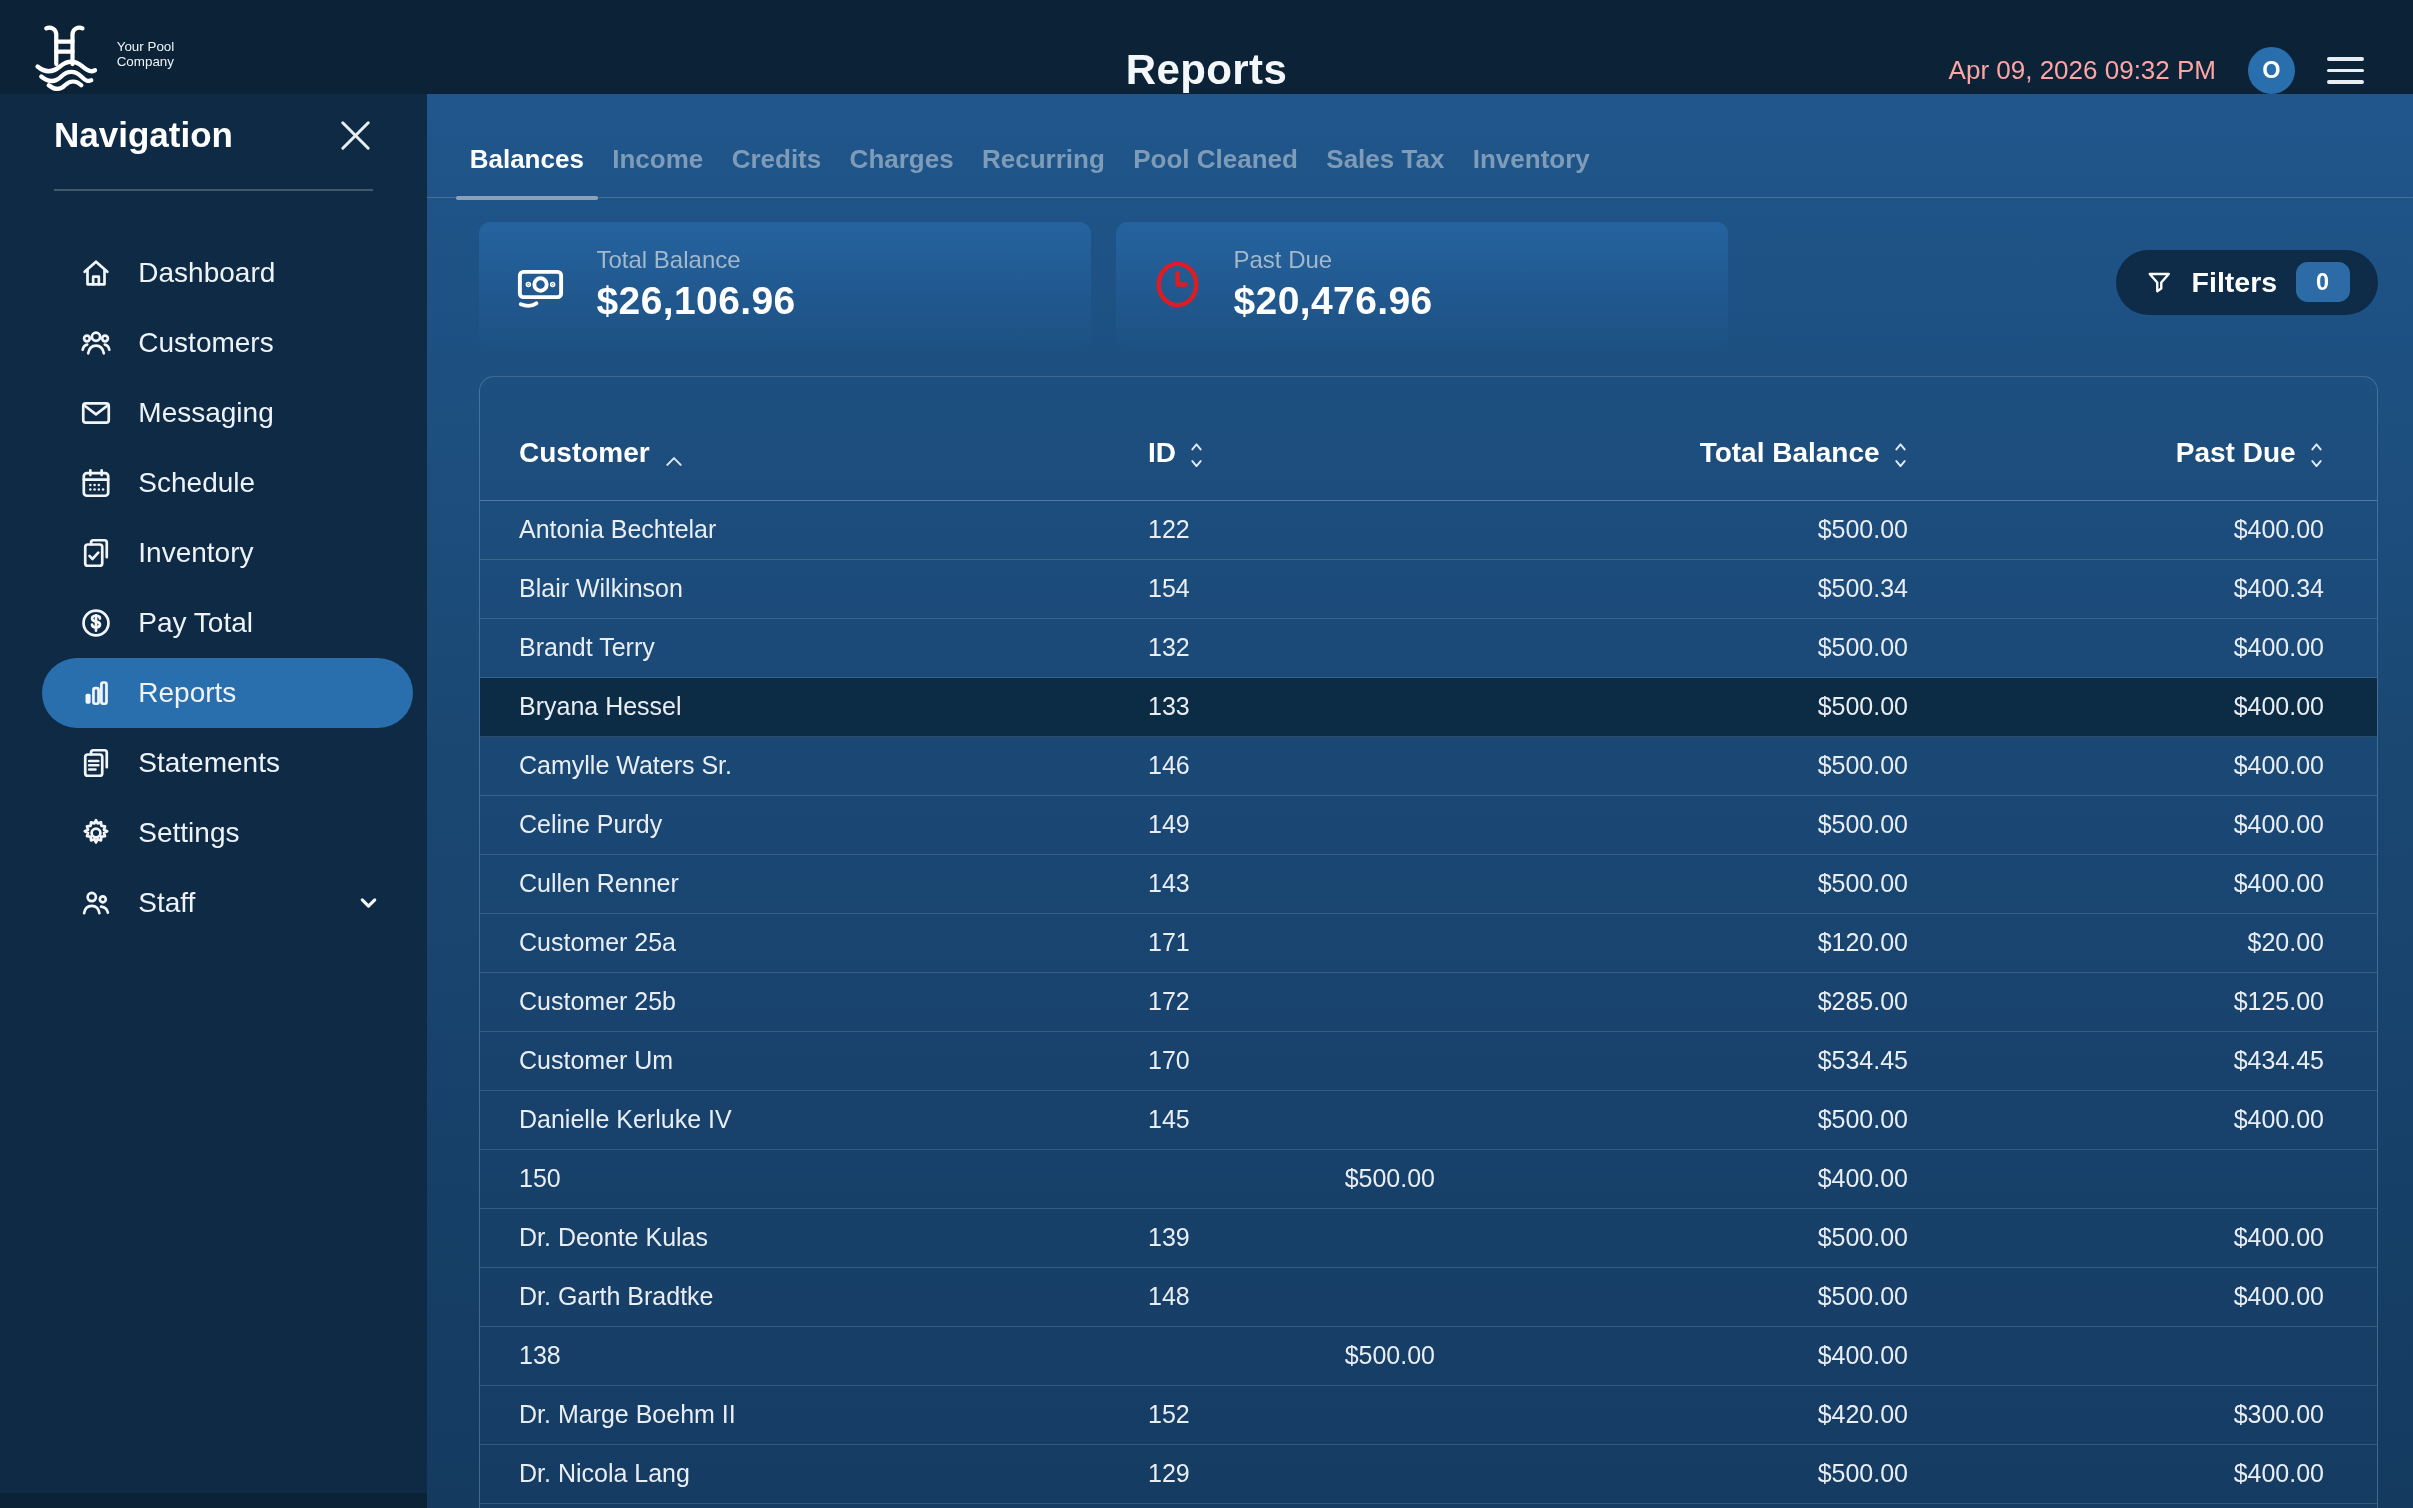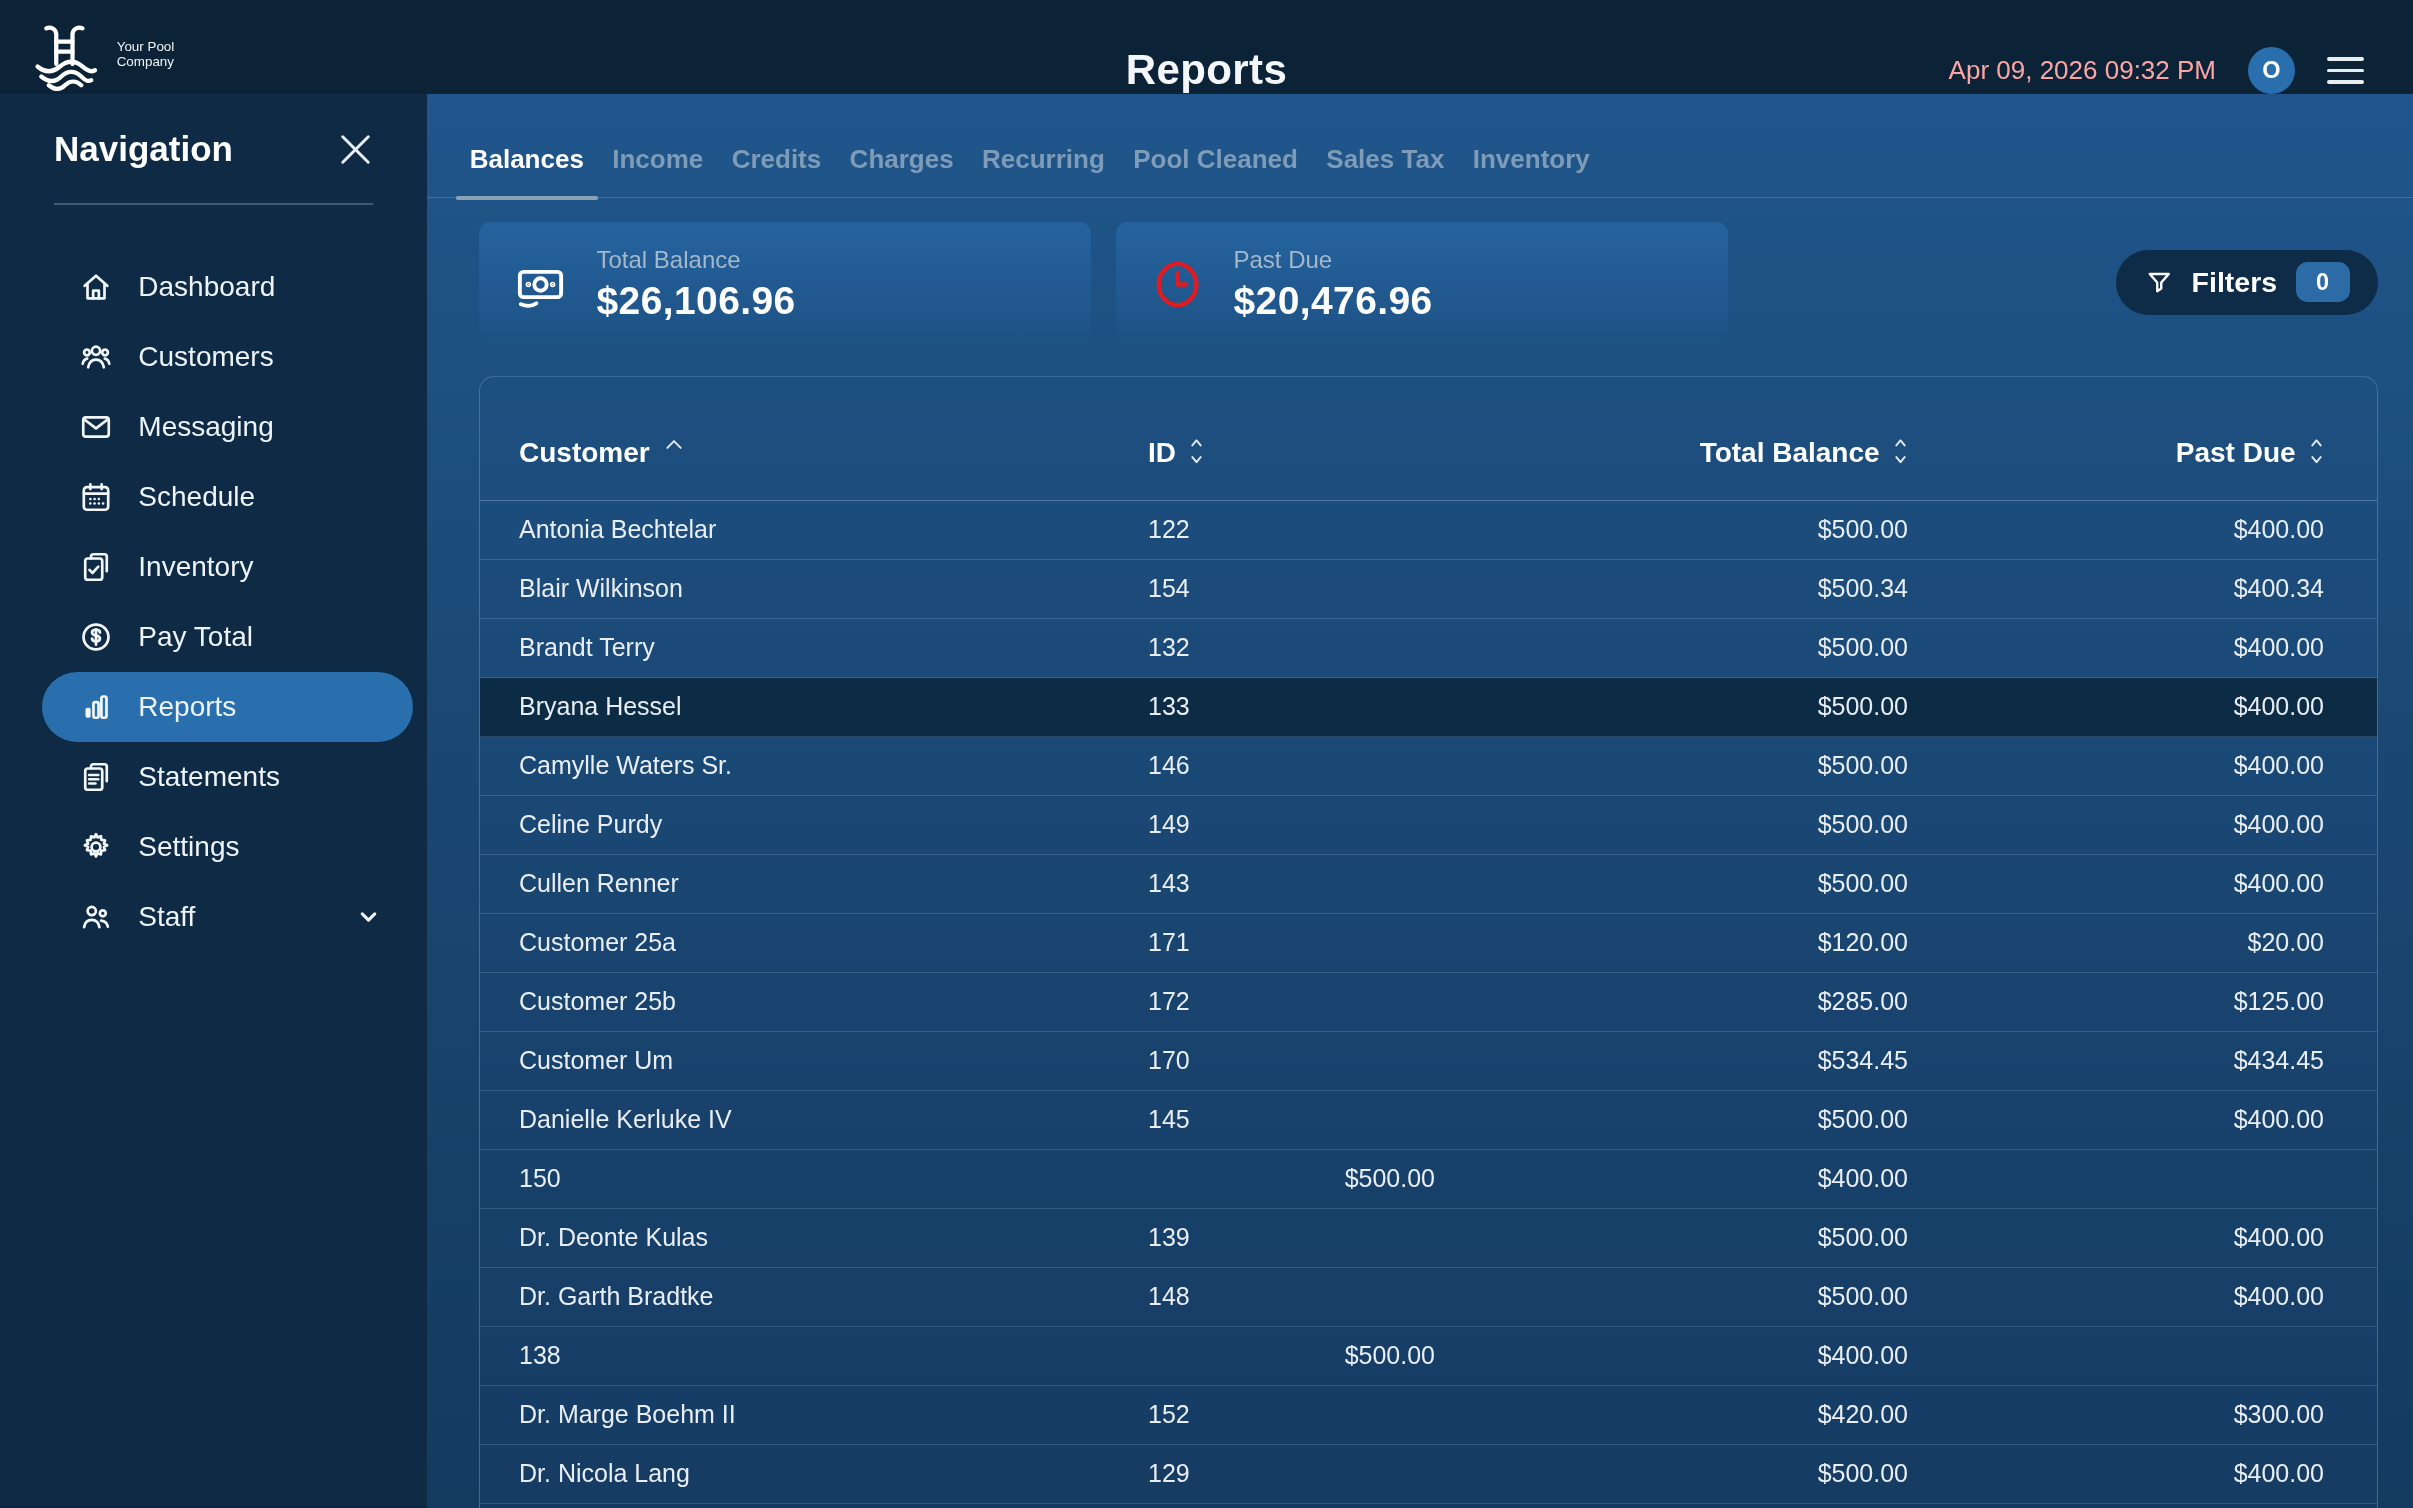--- a/index.html
+++ b/index.html
@@ -14,21 +14,21 @@
   .page-title { position:absolute; left:50%; transform:translateX(-50%);
                 font-size:42px; font-weight:700; color:#f4f7fa; letter-spacing:0.4px; }
   .topbar-right { margin-left:auto; display:flex; align-items:center; gap:32px; padding-right:49px; }
   .timestamp { font-size:26px; color:#fca5a5; }
   .avatar { width:47px; height:47px; border-radius:50%; background:#2a6fad; color:#fff;
             display:flex; align-items:center; justify-content:center; font-size:23.5px; font-weight:700; }
   .hamburger { display:flex; flex-direction:column; gap:7.5px; cursor:pointer; }
   .hamburger span { display:block; width:37px; height:3.8px; border-radius:2.5px; background:#e9eef3; }
 
   
-  .sidebar { position:absolute; left:0; top:92px; width:427px; height:1415px;
+  .sidebar { position:absolute; left:0; top:78px; width:427px; height:1415px;
              background:#0e2a44; padding:37px 54px 0 54px; z-index:4; }
   .sidebar-head { display:flex; align-items:center; justify-content:space-between; }
   .sidebar-title { font-size:35px; font-weight:700; color:#ffffff; }
   .close-x { width:35px; height:35px; position:relative; cursor:pointer; }
   .close-x::before,.close-x::after { content:""; position:absolute; left:-1.7px; top:16px;
       width:39px; height:2.9px; background:#e9eef3; border-radius:1.7px; }
   .close-x::before { transform:rotate(45deg); } .close-x::after { transform:rotate(-45deg); }
   .sidebar-divider { margin-top:34px; height:1.7px; background:rgba(255,255,255,.22); }
   .nav-list { list-style:none; margin-top:47px; display:flex; flex-direction:column; }
   .nav-item { display:flex; align-items:center; gap:25px; height:70px; padding:0 0 0 37px;
@@ -73,21 +73,21 @@
                    font-size:23.5px; font-weight:700; color:#fff; }
 
   
   .table-card { margin:28px 35px 0 52px; height:1173px; border-radius:15px;
                 border:1.7px solid rgba(112,160,205,.45);
                 background:linear-gradient(180deg,#1d4f80 0%,#18426c 60%, #153b62 100%);
                 overflow:hidden; }
   .trow { display:grid; grid-template-columns:629px 287px 473px 1fr;
           padding:0 53px 0 39px; align-items:center; }
   .thead { height:124px; padding-top:30px; border-bottom:1.7px solid rgba(189,209,226,.35); }
-  .th { display:flex; align-items:flex-start; gap:13.4px; font-size:28px; font-weight:700; color:#ffffff; }
+  .th { display:flex; align-items:flex-end; gap:13.4px; font-size:28px; font-weight:700; color:#ffffff; }
   .th.right { justify-content:flex-end; }
   .sort svg { display:block; stroke:#dfe8f0; stroke-width:2.4; fill:none;
               stroke-linecap:round; stroke-linejoin:round; }
   .tbody-row { height:59px; border-bottom:1.3px solid rgba(160,193,219,.22);
                font-size:25px; color:#e9eef4; cursor:pointer; }
   .tbody-row.highlight { background:#0c2b45; }
   .cell.right { text-align:right; }
 </style>
 </head>
 <body>

